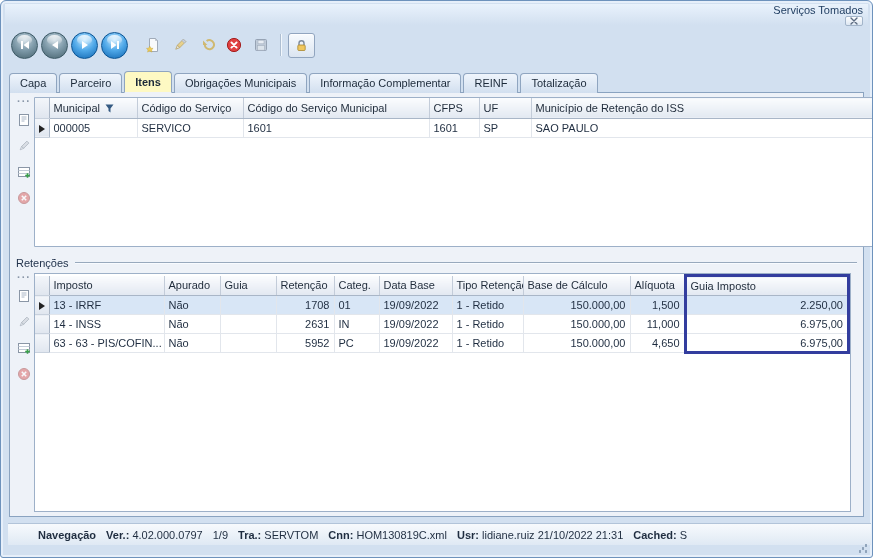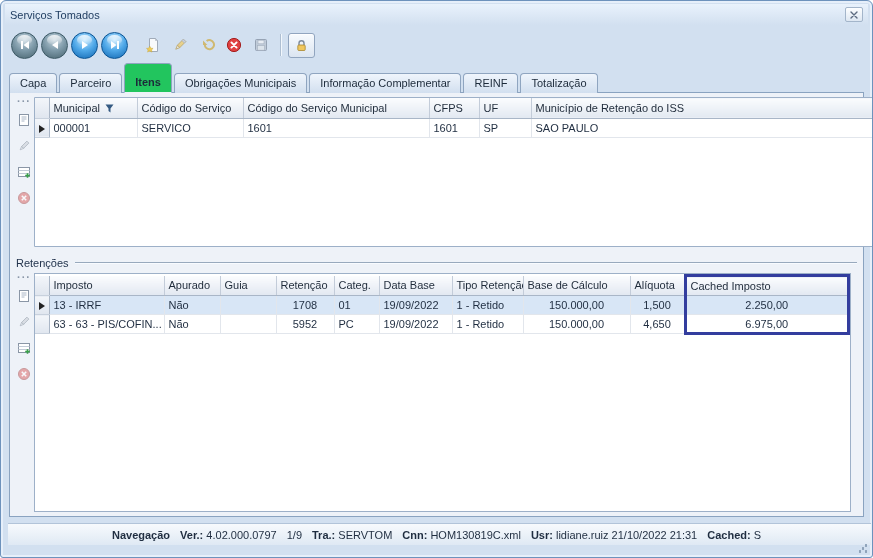--- a/index.html
+++ b/index.html
@@ -15,24 +15,25 @@
     background: #d2e0f0;
     border: 1px solid #6d92bc;
     border-radius: 6px 6px 3px 3px;
     box-shadow: inset 0 0 0 2px #e6effa;
     display: flex; flex-direction: column;
     overflow: hidden;
   }
   
   .titlebar {
     height: 21px; margin: 3px 4px 0 4px;
-    display: flex; align-items: center;
+    display: flex; align-items: flex-end;
     padding: 0 5px;
     background: linear-gradient(#e9f2fc, #d2e0f0);
     color: #1c3a5e;
+    flex-direction: column;
   }
   .titlebar .title { flex: 1; }
   .close-btn {
     width: 18px; height: 15px;
     border: 1px solid #a3b5ca; border-radius: 2px;
     background: linear-gradient(#fdfeff, #dde7f2);
     display: flex; align-items: center; justify-content: center;
     cursor: default;
   }
   
@@ -73,23 +74,23 @@
     position: relative; z-index: 2;
   }
   .tab {
     padding: 3px 10px 4px 10px; margin-right: 2px;
     border: 1px solid #8fa5c0; border-bottom: none;
     border-radius: 4px 4px 0 0;
     background: linear-gradient(#eff5fc, #d2dfef);
     color: #1c2a3a; white-space: nowrap; cursor: default;
   }
   .tab.active {
-    background: #22c55e; font-weight: bold;
+    background: #fef9c3; font-weight: bold;
     border-bottom: 1px solid #eef2f8;
-    padding-top: 12px;
+    padding-top: 4px;
   }
   
   .panel {
     flex: 1; margin: 0 8px; min-height: 0;
     border: 1px solid #8aa3c0; background: #eef2f8;
     padding: 2px; position: relative; z-index: 1;
     display: flex; flex-direction: column;
   }
   .grid-block { display: flex; margin: 2px 10px 2px 2px; min-height: 0; }
   .side-toolbar { width: 20px; display: flex; flex-direction: column; align-items: center; flex: 0 0 auto; }
@@ -118,39 +119,39 @@
     border-right: 1px solid #e2e6ec; border-bottom: 1px solid #e2e6ec;
     padding: 1px 4px; height: 19px;
     white-space: nowrap; overflow: hidden; text-overflow: clip;
     background: #fff;
   }
   .grid th.sel, .grid td.sel {
     background: linear-gradient(#f3f6fa, #e0e6ef);
     border-right: 1px solid #aab6c6; border-bottom: 1px solid #c8d1dd;
     padding: 0; text-align: center;
   }
-  .grid td.r { text-align: center; }
+  .grid td.r { text-align: right; }
   #ret-table tr.current td { background: var(--selrow); }
   #ret-table tr.current td.sel { background: linear-gradient(#f3f6fa, #e0e6ef); }
   .arrow {
     display: inline-block; width: 0; height: 0;
     border-top: 4px solid transparent; border-bottom: 4px solid transparent;
     border-left: 6px solid #222; vertical-align: middle;
   }
   
   .grid th.hl { border-top: 3px solid var(--hl); border-left: 3px solid var(--hl); border-right: 3px solid var(--hl); }
   .grid td.hl { border-left: 3px solid var(--hl); border-right: 3px solid var(--hl); margin-top: 36px; }
   .grid tbody tr:last-child td.hl { border-bottom: 3px solid var(--hl); }
   
   .statusbar {
     height: 22px; margin: 6px 1px 0 7px;
     border-top: 1px solid #b2c4d9;
     background: linear-gradient(#f7fafd, #dfe9f4);
-    display: flex; align-items: center; justify-content: center;
-    padding: 0 16px 0 0; color: #1f2d40;
+    display: flex; align-items: center; justify-content: flex-start;
+    padding: 0 16px 0 20px; color: #1f2d40;
     flex: 0 0 auto;
   }
   .seg { margin-left: 10px; white-space: nowrap; }
   .seg b { font-weight: bold; }
   .bottom-frame { height: 12px; position: relative; flex: 0 0 auto; }
   .grip {
     position: absolute; right: 4px; bottom: 3px; width: 11px; height: 11px;
     background:
       radial-gradient(circle at 9px 2.5px, #8fa3ba 1.1px, transparent 1.4px),
       radial-gradient(circle at 9px 8.5px, #8fa3ba 1.1px, transparent 1.4px),
@@ -333,21 +334,21 @@
                 <th><span>Código do Serviço</span></th>
                 <th><span>Código do Serviço Municipal</span></th>
                 <th><span>CFPS</span></th>
                 <th><span>UF</span></th>
                 <th><span>Município de Retenção do ISS</span></th>
               </tr>
             </thead>
             <tbody>
               <tr class="current">
                 <td class="sel"><span class="arrow"></span></td>
-                <td>000001</td>
+                <td>000005</td>
                 <td>SERVICO</td>
                 <td>1601</td>
                 <td>1601</td>
                 <td>SP</td>
                 <td>SAO PAULO</td>
               </tr>
             </tbody>
           </table>
       </div>
     </div>
@@ -416,39 +417,52 @@
                 <th class="sel"></th>
                 <th><span>Imposto</span></th>
                 <th><span>Apurado</span></th>
                 <th><span>Guia</span></th>
                 <th><span>Retenção</span></th>
                 <th><span>Categ.</span></th>
                 <th><span>Data Base</span></th>
                 <th><span>Tipo Retenção</span></th>
                 <th><span>Base de Cálculo</span></th>
                 <th><span>Alíquota</span></th>
-                <th class="hl"><span>Cached Imposto</span></th>
+                <th class="hl"><span>Guia Imposto</span></th>
               </tr>
             </thead>
             <tbody>
               <tr class="current">
                 <td class="sel"><span class="arrow"></span></td>
                 <td>13 - IRRF</td>
                 <td>Não</td>
                 <td></td>
                 <td class="r">1708</td>
                 <td>01</td>
                 <td>19/09/2022</td>
                 <td>1 - Retido</td>
                 <td class="r">150.000,00</td>
                 <td class="r">1,500</td>
                 <td class="r hl">2.250,00</td>
               </tr>
               <tr>
                 <td class="sel"></td>
+                <td>14 - INSS</td>
+                <td>Não</td>
+                <td></td>
+                <td class="r">2631</td>
+                <td>IN</td>
+                <td>19/09/2022</td>
+                <td>1 - Retido</td>
+                <td class="r">150.000,00</td>
+                <td class="r">11,000</td>
+                <td class="r hl">6.975,00</td>
+              </tr>
+              <tr>
+                <td class="sel"></td>
                 <td>63 - 63 - PIS/COFIN...</td>
                 <td>Não</td>
                 <td></td>
                 <td class="r">5952</td>
                 <td>PC</td>
                 <td>19/09/2022</td>
                 <td>1 - Retido</td>
                 <td class="r">150.000,00</td>
                 <td class="r">4,650</td>
                 <td class="r hl">6.975,00</td>

